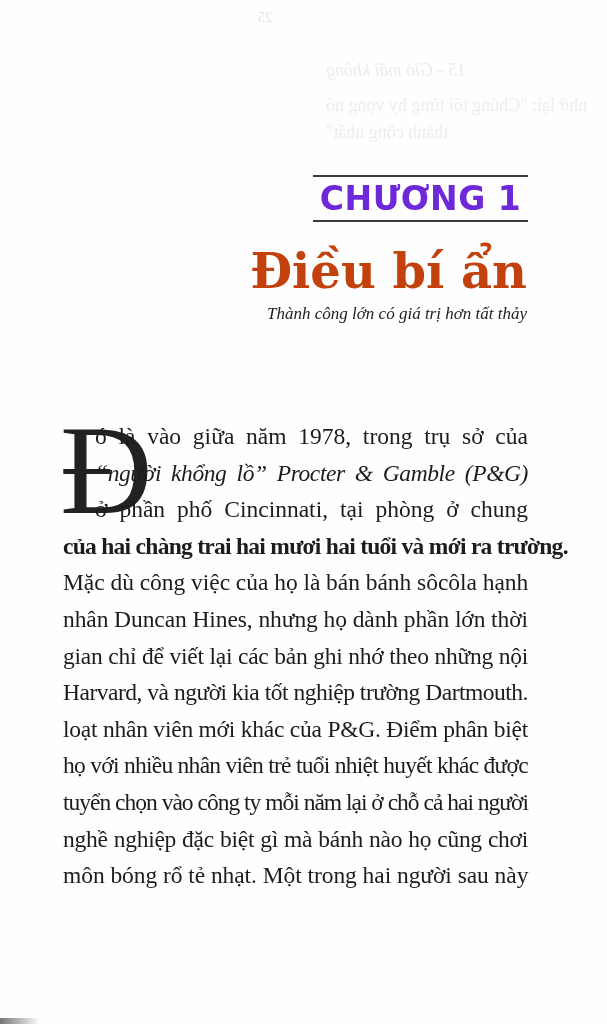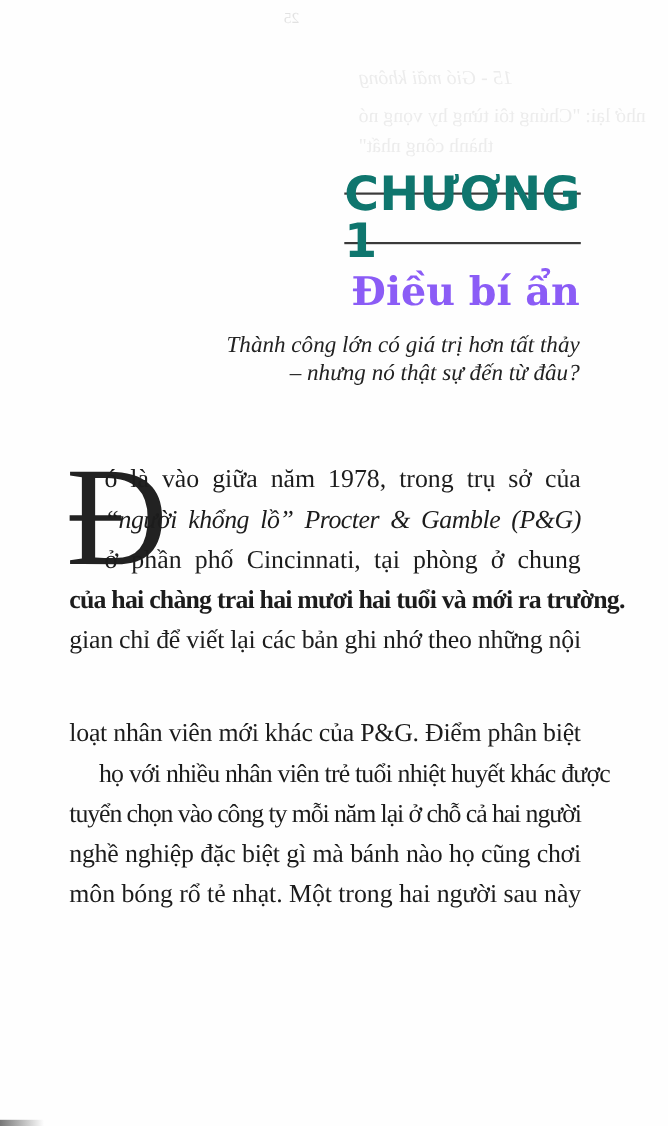--- a/index.html
+++ b/index.html
@@ -42,44 +42,44 @@
       border-top: 2px solid #3a3a3a;
       border-bottom: 2px solid #3a3a3a;
       box-sizing: border-box;
       display: flex;
       align-items: center;
       justify-content: center;
     }
     .chapter-label {
       font-family: "DejaVu Sans", sans-serif;
       font-weight: bold;
-      font-size: 43px;
+      font-size: 33px;
       letter-spacing: 0.5px;
-      color: #0f766e;
+      color: #6d28d9;
       line-height: 1;
     }
     .chapter-title {
       position: absolute;
       right: 80px;
       top: 247px;
       font-family: "DejaVu Serif", serif;
       font-weight: bold;
-      font-size: 36px;
-      color: #8b5cf6;
+      font-size: 48px;
+      color: #c2410c;
       line-height: 1;
       white-space: nowrap;
     }
     .epigraph {
       position: absolute;
       right: 80px;
       top: 301px;
       text-align: right;
       font-family: "Liberation Serif", serif;
       font-style: italic;
-      font-size: 21px;
+      font-size: 17px;
       line-height: 25px;
       color: #222;
     }
     .epigraph div { white-space: nowrap; }
 
     .body-text {
       position: absolute;
       left: 63px;
       top: 418px;
       width: 465px;
@@ -128,32 +128,34 @@
   <div class="bleed l2">thành công nhất"</div>
 
   <div class="chapter-heading">
     <span class="chapter-label">CHƯƠNG 1</span>
   </div>
 
   <div class="chapter-title">Điều bí ẩn</div>
 
   <div class="epigraph">
     <div>Thành công lớn có giá trị hơn tất thảy</div>
-    <div>– nhưng nó thật sự đến từ đâu?</div>
   </div>
 
   <div class="dropcap">Đ</div>
 
   <div class="body-text">
     <span class="line indented" style="white-space: nowrap; display: block; word-spacing: 1.88889px;">ó là vào giữa năm 1978, trong trụ sở của</span>
     <span class="line indented" style="white-space: nowrap; display: block; letter-spacing: -0.410256px; font-style: italic;">“người khổng lồ” Procter &amp; Gamble (P&amp;G)</span>
     <span class="line indented" style="white-space: nowrap; display: block;">ở phần phố Cincinnati, tại phòng ở chung</span>
     <span class="line" style="white-space: nowrap; display: block; letter-spacing: -0.722222px; font-weight: bold;">của hai chàng trai hai mươi hai tuổi và mới ra trường.</span>
+    <span class="line" style="white-space: nowrap; display: block; letter-spacing: -0.0425532px;">Mặc dù công việc của họ là bán bánh sôcôla hạnh</span>
+    <span class="line" style="white-space: nowrap; display: block; letter-spacing: -0.0869565px;">nhân Duncan Hines, nhưng họ dành phần lớn thời</span>
     <span class="line" style="white-space: nowrap; display: block; letter-spacing: -0.215686px;">gian chỉ để viết lại các bản ghi nhớ theo những nội</span>
-    <span class="line" style="white-space: nowrap; display: block; letter-spacing: -0.234043px; margin-top: 48px;">loạt nhân viên mới khác của P&amp;G. Điểm phân biệt</span>
-    <span class="line" style="white-space: nowrap; display: block; letter-spacing: -0.735849px; margin-left: 27px;">họ với nhiều nhân viên trẻ tuổi nhiệt huyết khác được</span>
+    <span class="line" style="white-space: nowrap; display: block; letter-spacing: -0.5px;">Harvard, và người kia tốt nghiệp trường Dartmouth.</span>
+    <span class="line" style="white-space: nowrap; display: block; letter-spacing: -0.234043px;">loạt nhân viên mới khác của P&amp;G. Điểm phân biệt</span>
+    <span class="line" style="white-space: nowrap; display: block; letter-spacing: -0.735849px;">họ với nhiều nhân viên trẻ tuổi nhiệt huyết khác được</span>
     <span class="line" style="white-space: nowrap; display: block; letter-spacing: -1px;">tuyển chọn vào công ty mỗi năm lại ở chỗ cả hai người</span>
     <span class="line" style="white-space: nowrap; display: block; letter-spacing: -0.265306px;">nghề nghiệp đặc biệt gì mà bánh nào họ cũng chơi</span>
     <span class="line" style="white-space: nowrap; display: block; letter-spacing: -0.0625px;">môn bóng rổ tẻ nhạt. Một trong hai người sau này</span>
   </div>
 
   <div class="edge-shadow"></div>
 </div>
 
 </body></html>

